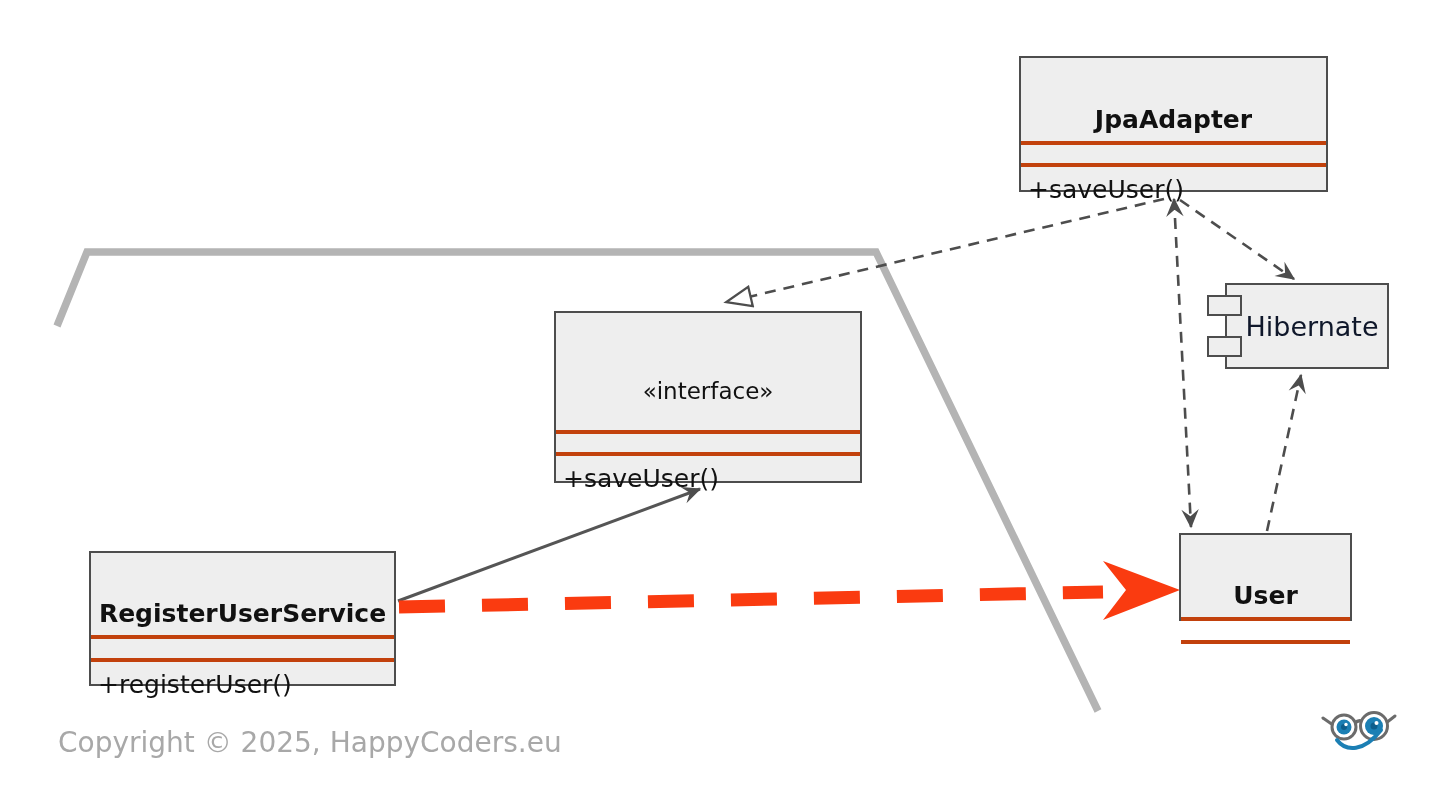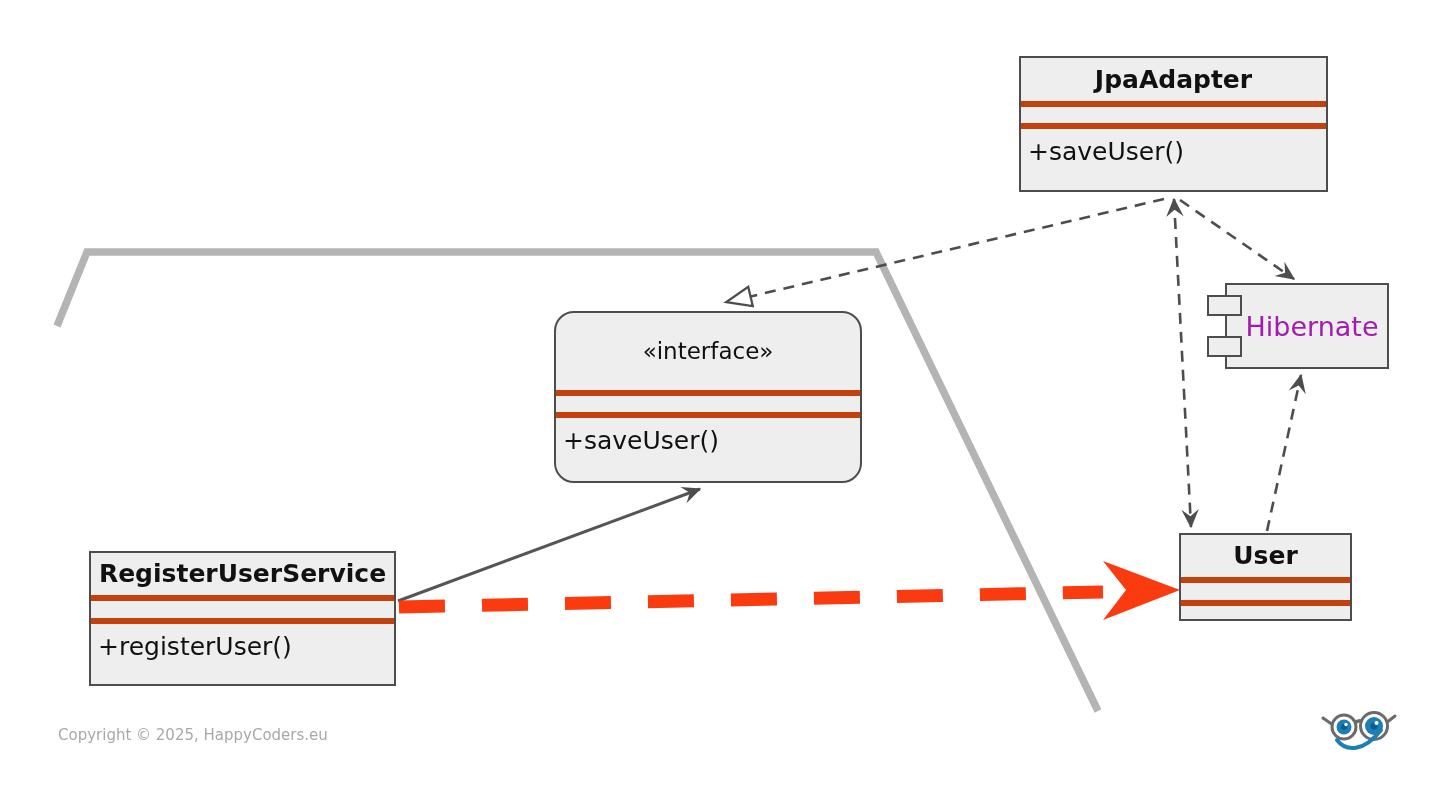--- a/index.html
+++ b/index.html
@@ -3,52 +3,52 @@
 <meta charset="utf-8">
 <style>
   html,body{margin:0;padding:0;background:#ffffff;}
   body{font-family:"DejaVu Sans","Liberation Sans",sans-serif;}
   .canvas{position:relative;width:1440px;height:810px;background:#ffffff;overflow:hidden;}
   .edges{position:absolute;left:0;top:0;width:1440px;height:810px;}
 
   
   .uml-box{position:absolute;background:#eeeeee;border:2px solid #4d4d4d;box-sizing:border-box;}
   .uml-title{display:flex;flex-direction:column;align-items:center;justify-content:center;
-             font-size:25px;font-weight:600;color:#111;line-height:1.25;}
+             font-size:25px;font-weight:600;color:#111;line-height:1.25;margin-top:40px;}
   .uml-stereotype{font-size:23px;font-weight:400;color:#111;}
-  .uml-sep{border-top:6px solid #c2410c;}
+  .uml-sep{border-top:4px solid #c2410c;}
   .uml-attrs{box-sizing:border-box;}
   .uml-methods{font-size:25px;font-weight:400;color:#111;padding:8px 7px 0 7px;box-sizing:border-box;}
 
   .jpa{left:1019px;top:56px;width:309px;height:136px;}
   .jpa .uml-title{height:43px;}
   .jpa .uml-attrs{height:22px;}
 
-  .pport{left:554px;top:311px;width:308px;height:172px;border-radius:20px;}
+  .pport{left:554px;top:311px;width:308px;height:172px;}
   .pport .uml-title{height:77px;}
   .pport .uml-attrs{height:22px;}
 
   .rus{left:89px;top:551px;width:307px;height:135px;}
   .rus .uml-title{height:42px;}
   .rus .uml-attrs{height:23px;}
 
   .user{left:1179px;top:533px;width:173px;height:88px;}
   .user .uml-title{height:42px;}
   .user .uml-attrs{height:23px;}
   .user .uml-c2{height:17px;}
 
   
   .component{position:absolute;left:1225px;top:283px;width:164px;height:86px;background:#eeeeee;
              border:2px solid #4d4d4d;box-sizing:border-box;display:flex;align-items:center;
-             justify-content:center;font-size:27px;color:#a21caf;padding-left:10px;}
+             justify-content:center;font-size:27px;color:#0f172a;padding-left:10px;}
   .ctab{position:absolute;width:35px;height:21px;background:#eeeeee;border:2px solid #4d4d4d;box-sizing:border-box;}
   .ctab1{left:1207px;top:295px;}
   .ctab2{left:1207px;top:336px;}
 
-  .copyright{position:absolute;left:58px;top:726px;font-size:15px;color:#a8a8a8;}
+  .copyright{position:absolute;left:58px;top:726px;font-size:28px;color:#a8a8a8;}
   .logo{position:absolute;left:1318px;top:703px;width:86px;height:66px;}
 </style>
 </head>
 <body>
 
 <div class="canvas">
 
   <svg class="edges" viewBox="0 0 1440 810">
     <defs>
       <marker id="vee" viewBox="0 0 10 10" refX="9.3" refY="5" markerWidth="23" markerHeight="19" orient="auto-start-reverse" markerUnits="userSpaceOnUse">

